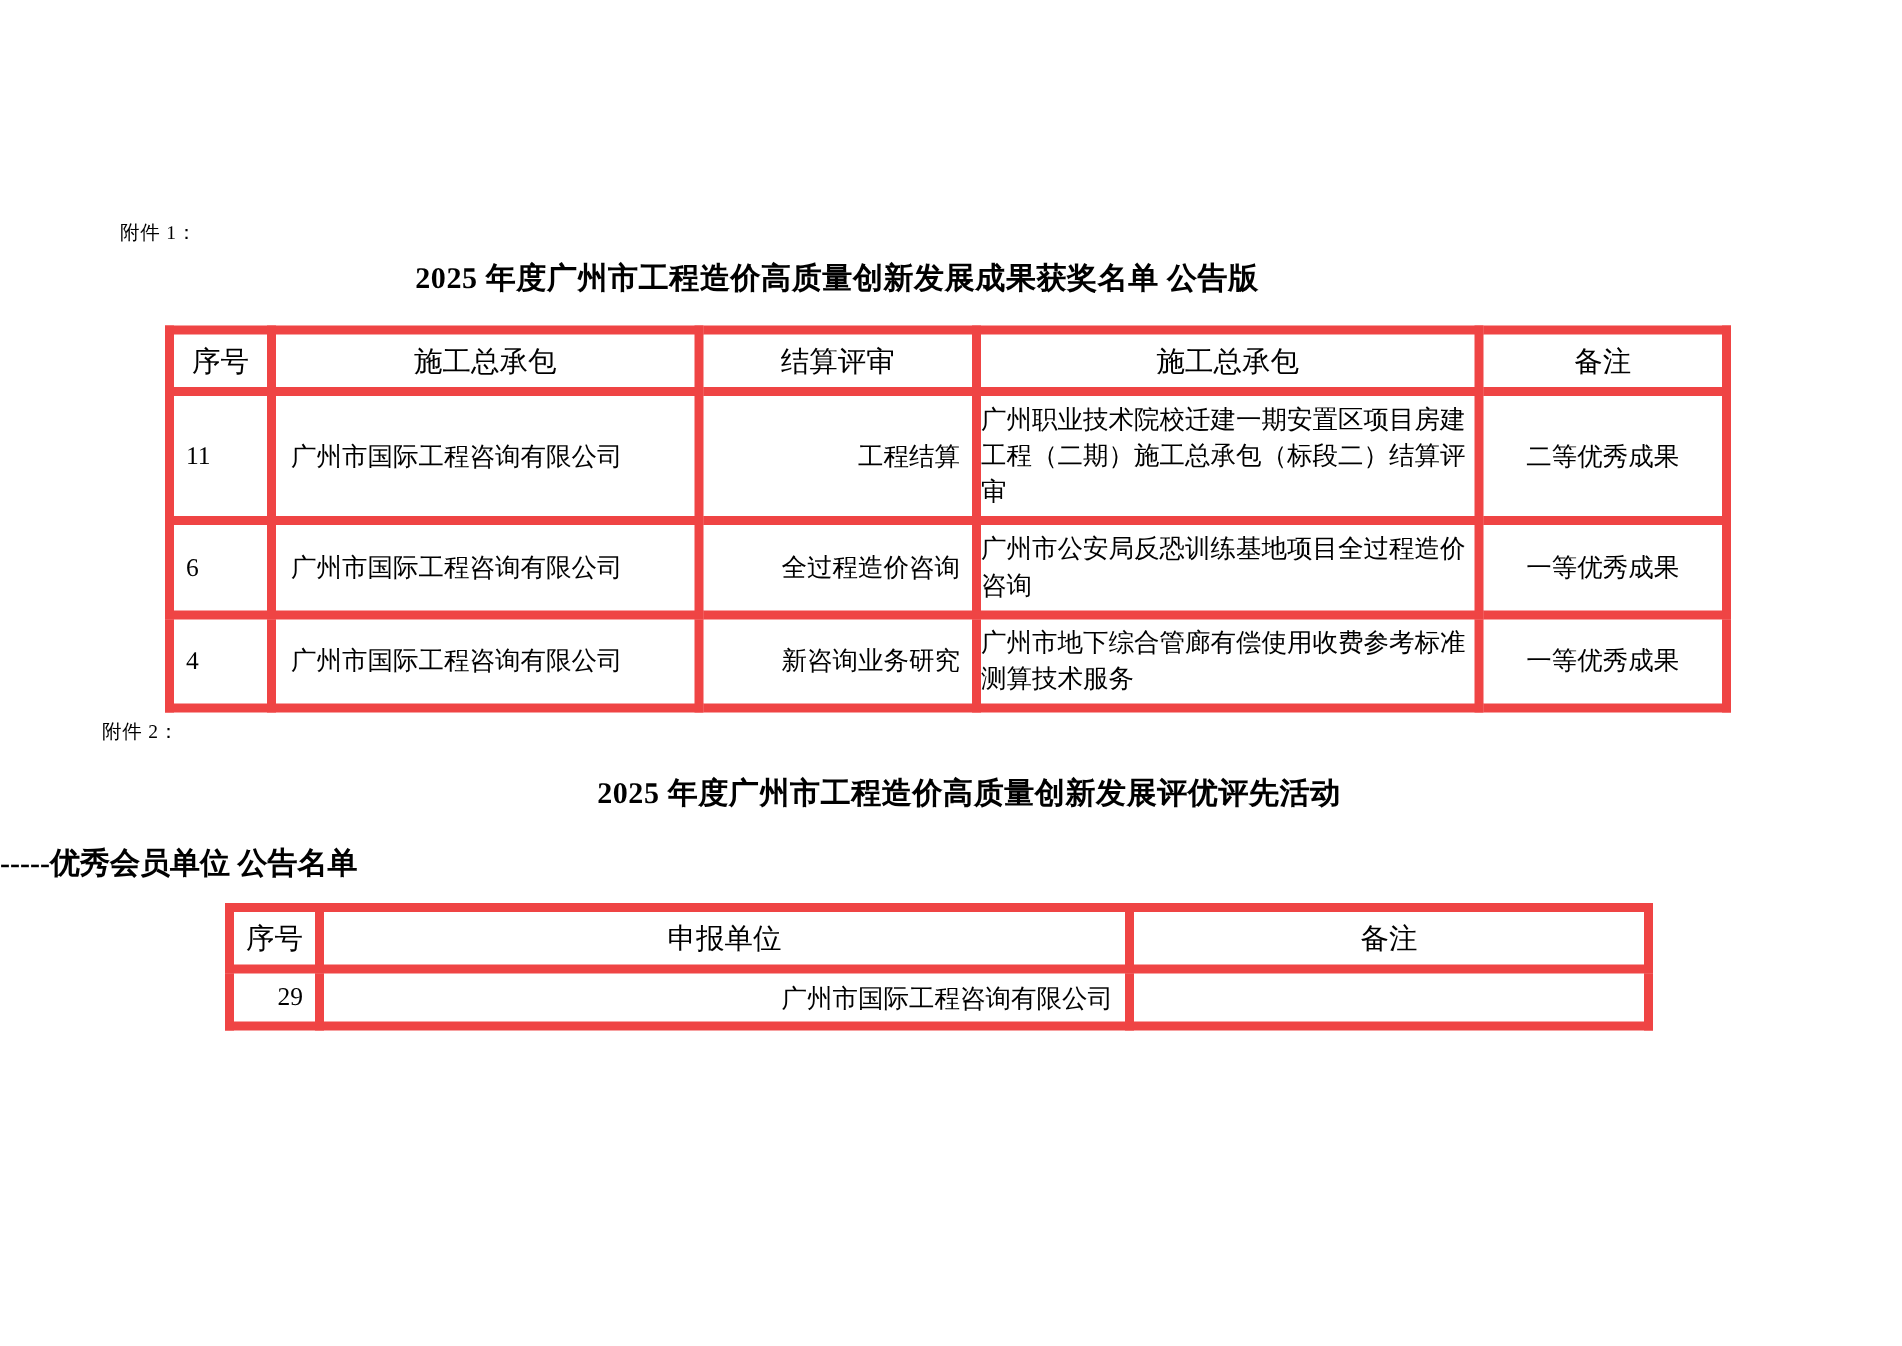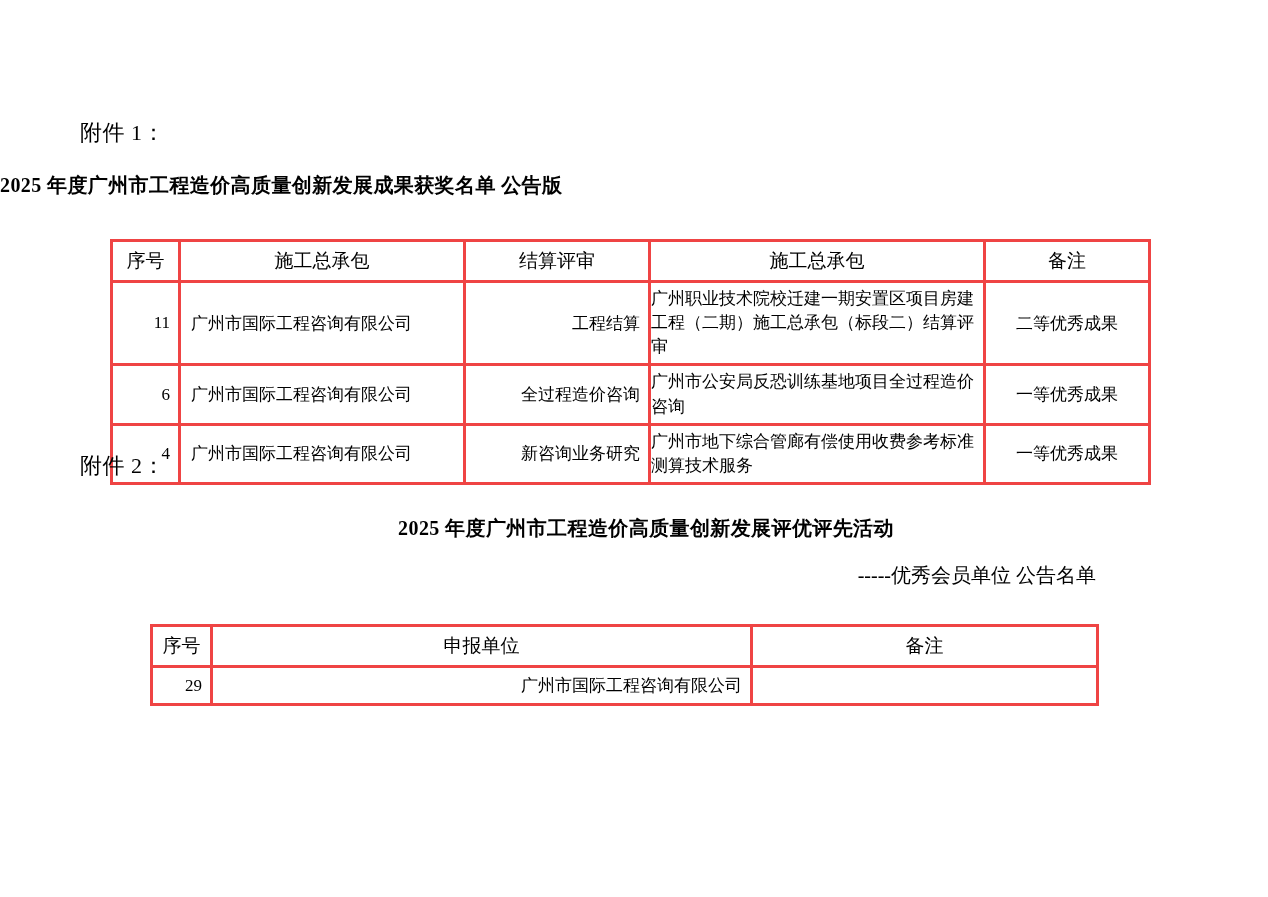--- a/index.html
+++ b/index.html
@@ -18,63 +18,62 @@
   .page {
     position: relative;
     width: 1268px;
     height: 897px;
     box-sizing: border-box;
   }
 
   
   .attach-label {
     position: absolute;
-    font-size: 22px;
+    font-size: 13px;
     letter-spacing: 0.5px;
     white-space: nowrap;
+    margin-top: 28px;
   }
   #attach1-label { left: 80px; top: 118px; }
-  #attach2-label { left: 80px; top: 451px; }
+  #attach2-label { left: 68px; top: 451px; }
 
   
   .doc-title {
     position: absolute;
     font-size: 20px;
     font-weight: bold;
     white-space: nowrap;
     letter-spacing: 0.4px;
   }
   #title1 {
     left: 0; top: 172px; width: 1116px;
-    text-align: left;
+    text-align: center;
   }
   #title2 {
     left: 0; top: 515px; width: 1268px;
     text-align: center;
     padding-left: 12px;
   }
   #subtitle2 {
     position: absolute;
     left: 0; top: 562px; width: 1096px;
-    text-align: right;
     font-size: 20px;
-    font-weight: normal;
+    font-weight: bold;
     white-space: nowrap;
   }
 
   
   table {
     position: absolute;
     border-collapse: collapse;
     table-layout: fixed;
     background: #fff;
   }
   table, th, td {
-    border: 3px solid #ef4444;
-    margin-top: 22px;
+    border: 6px solid #ef4444;
   }
   th, td {
     font-weight: normal;
     vertical-align: middle;
     padding: 4px 8px;
     box-sizing: border-box;
   }
   
   #table1 {
     left: 110px;
@@ -83,21 +82,21 @@
   }
   #table1 thead th {
     height: 41px;
     font-size: 19px;
     text-align: center;
   }
   #table1 td {
     font-size: 17px;
   }
   #table1 td.c-seq {
-    text-align: right;
+    text-align: left;
     font-size: 17px;
   }
   #table1 td.c-unit {
     text-align: left;
     padding-left: 10px;
   }
   #table1 td.c-kind {
     text-align: right;
   }
   #table1 td.c-proj {

